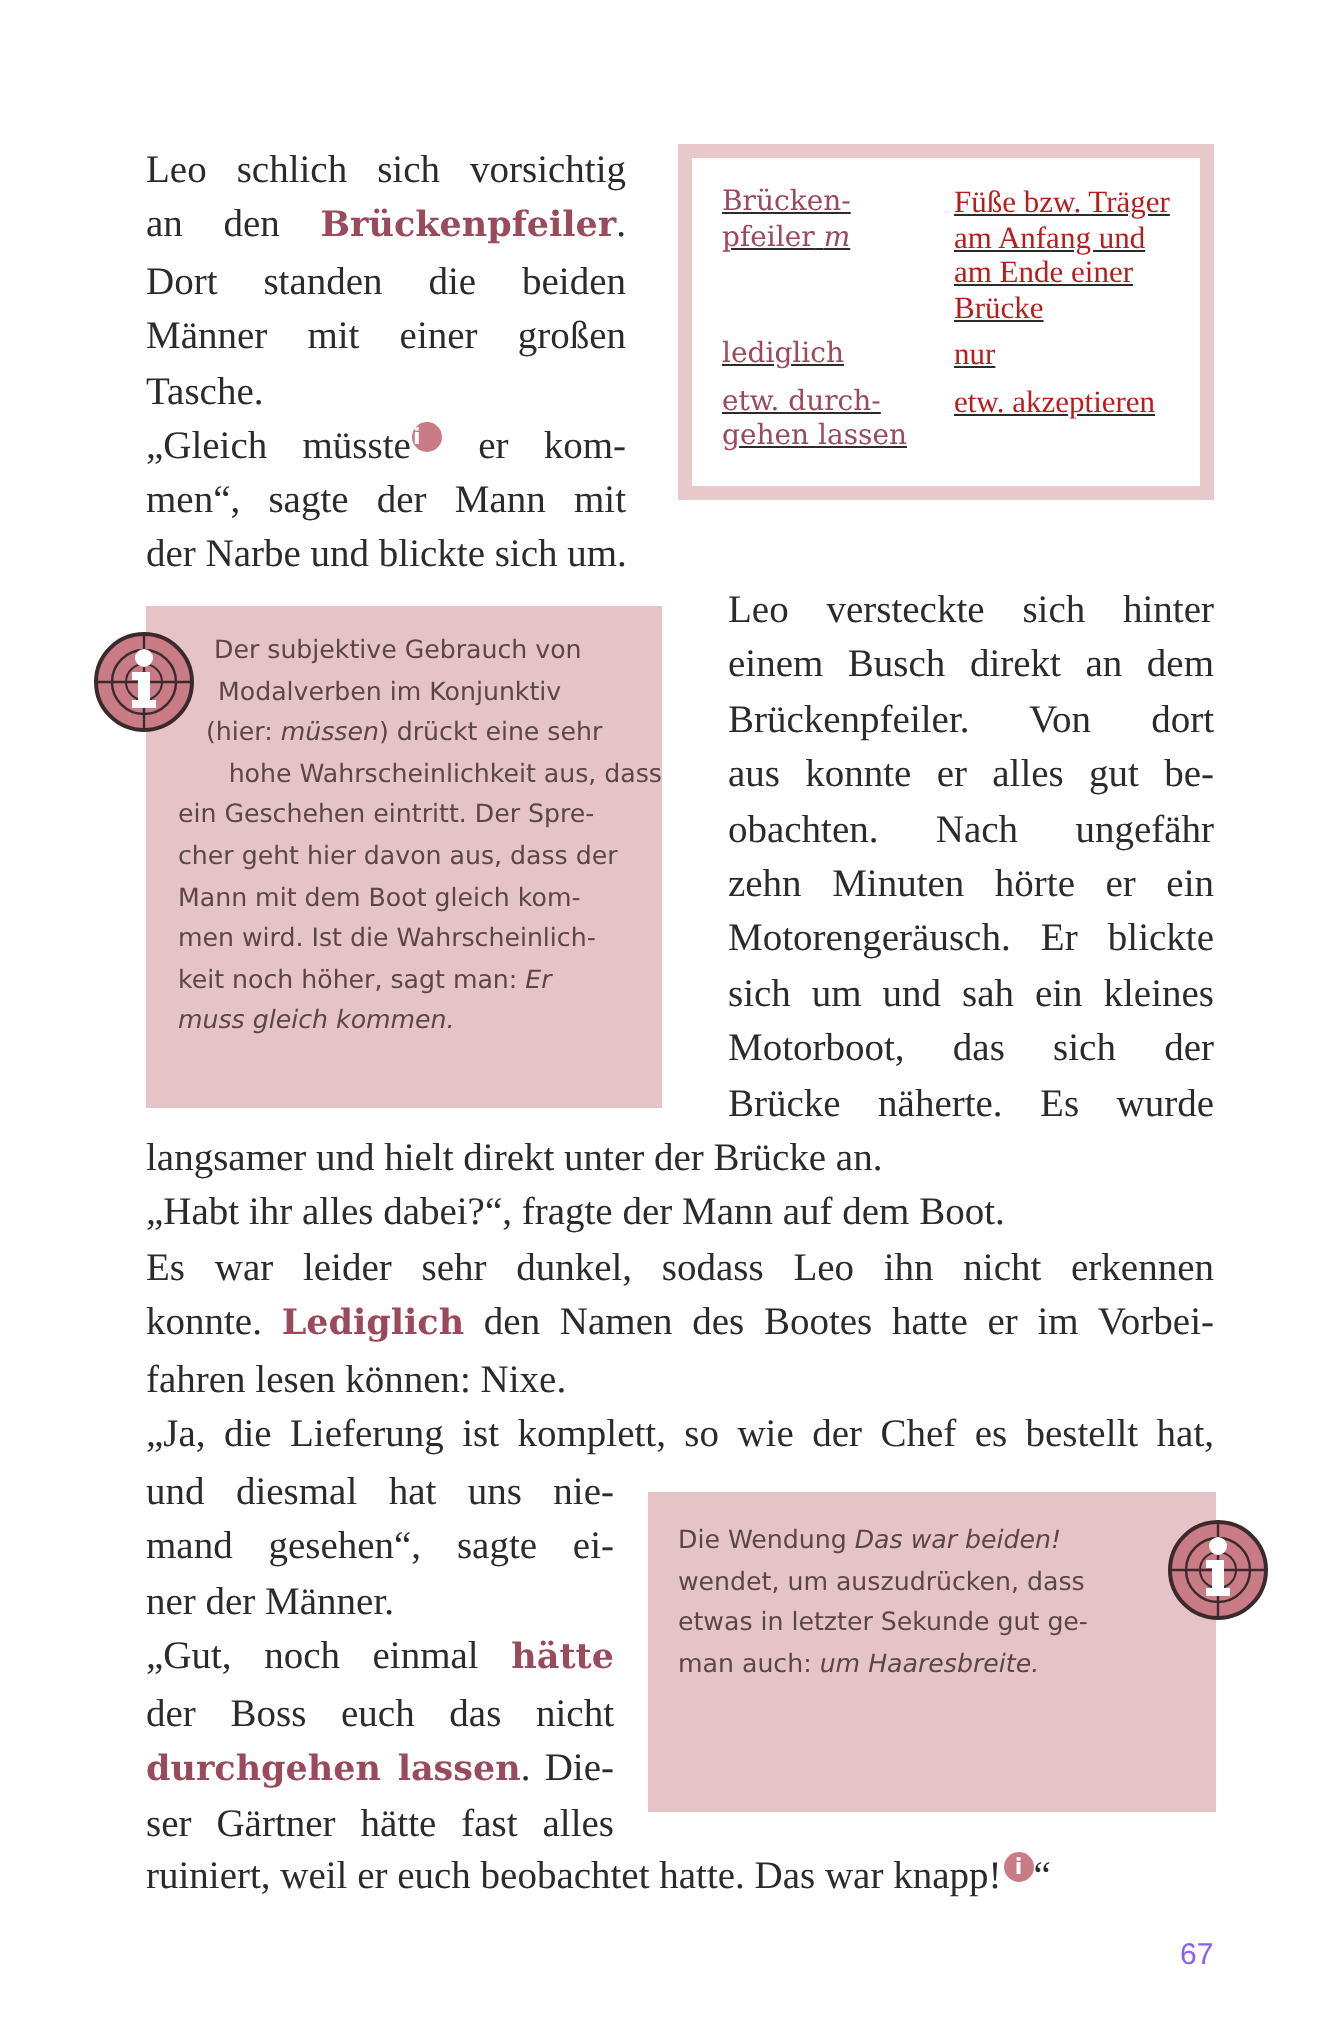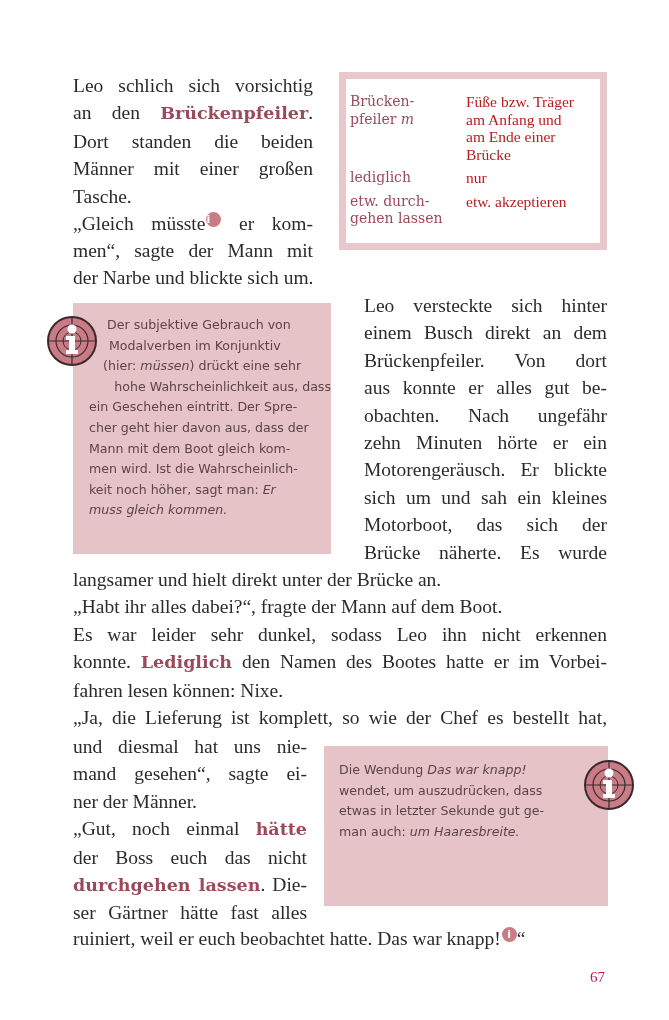--- a/index.html
+++ b/index.html
@@ -7,33 +7,33 @@
        font-family:"DejaVu Serif","Liberation Serif",serif;color:#2b2b2b;}
   .serif{font-family:"Liberation Serif","DejaVu Serif",serif;font-size:19.5px;line-height:27.4px;}
   .block{position:absolute;text-align:justify;text-align-last:justify;}
   .line{display:block;white-space:nowrap;text-align:justify;text-align-last:justify;}
   .line.left{text-align-last:left;}
   .kw{color:#9a4a5a;font-weight:bold;font-family:"DejaVu Serif",serif;font-size:17.5px;}
   .infodot{display:inline-block;width:15px;height:15px;border-radius:50%;background:#c97b86;
            color:#fff;font-family:"DejaVu Sans",sans-serif;font-size:11px;font-weight:bold;
            line-height:15px;text-align:center;vertical-align:super;margin-left:1px;}
   .gloss{position:absolute;left:339px;top:72px;width:268px;height:178px;box-sizing:border-box;
-         border:7px solid #e8c8cb;background:#fff;padding:14px 0 0 4px;}
+         border:7px solid #e8c8cb;background:#fff;padding:14px 0 0 15px;text-decoration:underline;}
   .gloss table{border-collapse:collapse;}
   .gloss td{vertical-align:top;padding:0 0 6px 0;font-size:14.5px;line-height:17.5px;}
   .gloss td.term{color:#9a4a5a;font-family:"DejaVu Serif",serif;width:116px;font-size:14px;}
   .gloss td.def{color:#b91c1c;font-family:"Liberation Serif",serif;font-size:15.5px;}
   .gloss .g{font-style:italic;color:#9a4a5a;font-weight:normal;}
   .note{position:absolute;background:#e6c3c6;color:#5a4548;
         font-family:"DejaVu Sans",sans-serif;font-size:12.6px;line-height:20.6px;box-sizing:border-box;}
   .note .l{display:block;white-space:nowrap;}
   .note i{font-style:italic;}
   .target{position:absolute;width:52px;height:52px;}
-  .pagenum{position:absolute;left:590px;top:969px;font-family:Liberation Serif, serif;
-           font-size:15px;color:#be185d;}
+  .pagenum{position:absolute;left:590px;top:969px;font-family:Liberation Sans, sans-serif;
+           font-size:15px;color:#8b5cf6;}
 </style>
 </head>
 <body>
 
 <div class="block serif" style="left:73px;top:72px;width:240px;">
   <span class="line">Leo schlich sich vorsichtig</span>
   <span class="line"><span>an  den</span> <span class="kw">Brückenpfeiler</span><span>.</span></span>
   <span class="line">Dort standen die beiden</span>
   <span class="line">Männer mit einer großen</span>
   <span class="line left">Tasche.</span>
@@ -110,21 +110,21 @@
   <span class="line">mand gesehen“, sagte ei-</span>
   <span class="line left">ner der Männer.</span>
   <span class="line"><span>„Gut, noch einmal </span><span class="kw">hätte</span></span>
   <span class="line">der Boss euch das nicht</span>
   <span class="line"><span class="kw">durchgehen lassen</span><span>. Die-</span></span>
   <span class="line">ser Gärtner hätte fast alles</span>
 </div>
 <div class="serif" style="position:absolute;left:73px;top:925px;white-space:nowrap;"><span>ruiniert, weil er euch beobachtet hatte. Das war knapp!</span><span class="infodot">i</span><span>“</span></div>
 
 <div class="note" style="left:324px;top:746px;width:284px;height:160px;padding:14px 0 0 15px;">
-  <span class="l"><span>Die Wendung </span><i>Das war knapp!</i></span>
+  <span class="l"><span>Die Wendung </span><i>Das war beiden!</i></span>
   <span class="l">wendet, um auszudrücken, dass</span>
   <span class="l">etwas in letzter Sekunde gut ge-</span>
   <span class="l"><span>man auch: </span><i>um Haaresbreite.</i></span>
 </div>
 <svg class="target" style="left:583px;top:759px;" viewBox="0 0 52 52">
   <circle cx="26" cy="26" r="24" fill="#c97b86" stroke="#3a2a2c" stroke-width="2"></circle>
   <circle cx="26" cy="26" r="16" fill="none" stroke="#3a2a2c" stroke-width="1.2"></circle>
   <circle cx="26" cy="26" r="9" fill="none" stroke="#3a2a2c" stroke-width="1"></circle>
   <line x1="26" y1="2" x2="26" y2="50" stroke="#3a2a2c" stroke-width="1.2"></line>
   <line x1="2" y1="26" x2="50" y2="26" stroke="#3a2a2c" stroke-width="1.2"></line>

